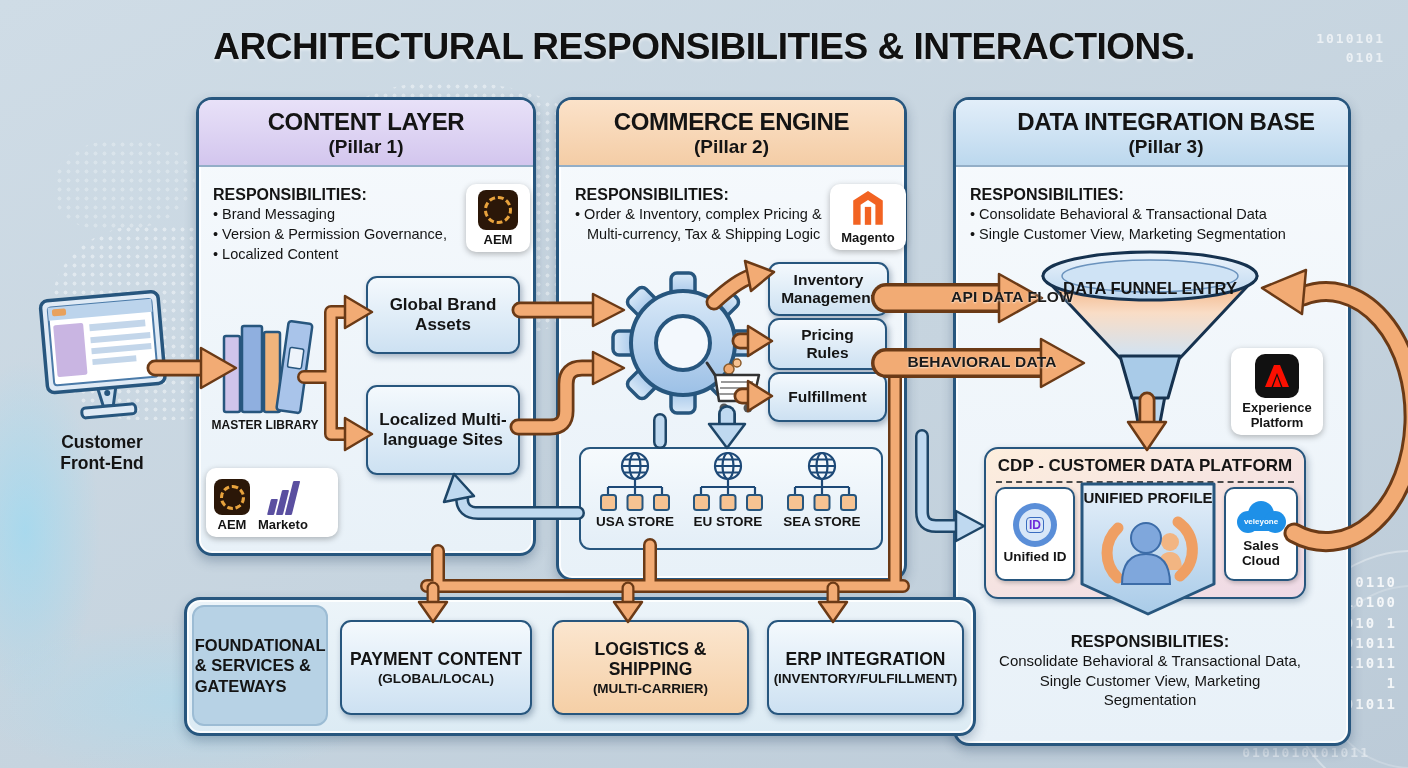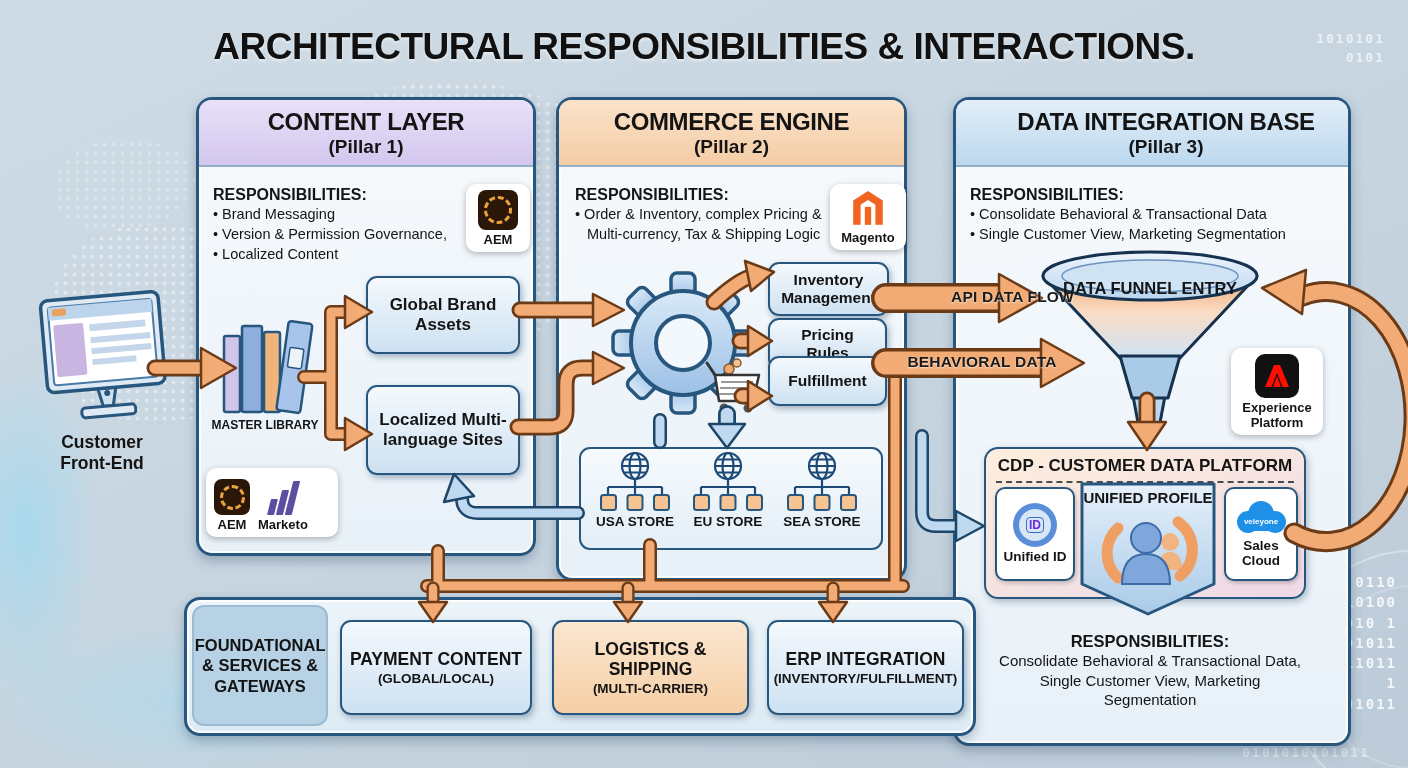--- a/index.html
+++ b/index.html
@@ -68,21 +68,21 @@
     box-shadow:1px 2px 4px rgba(0,0,0,.22);}
   .subcard .lbl{font-weight:bold;font-size:13.5px;text-align:center;line-height:1.1;}
   .uid-circle{width:44px;height:44px;border-radius:50%;background:#5a8ed8;display:flex;align-items:center;justify-content:center;}
   .uid-inner{width:32px;height:32px;border-radius:50%;background:#d8e7f8;display:flex;align-items:center;justify-content:center;}
   .uid-id{font-weight:bold;font-size:12px;color:#6d28d9;border:1.5px solid #3a6cc0;border-radius:4px;padding:0 2px;}
   .uprofile{position:absolute;z-index:2;left:1078px;top:480px;width:140px;height:138px;}
   .uprofile .lbl{position:absolute;top:9px;left:0;right:0;text-align:center;font-weight:bold;font-size:15px;z-index:2;}
   
   .fblock{position:absolute;z-index:1;left:192px;top:605px;width:128px;height:117px;
     background:#b7d2e5;border:2px solid #9cbcd4;border-radius:12px;
-    display:flex;align-items:center;justify-content:center;text-align:center;
+    display:flex;align-items:center;justify-content:center;text-align:left;
     font-weight:bold;font-size:16.5px;line-height:1.25;padding:0 2px;}
   .fnode-title{font-size:17.5px;line-height:1.15;}
   .fnode-sub{font-size:13.5px;margin-top:2px;}
   .overlay{position:absolute;left:0;top:0;z-index:2;pointer-events:none;}
   
   .oU{fill:none;stroke:#6b3a16;stroke-width:17;stroke-linecap:round;stroke-linejoin:round;}
   .oO{fill:none;stroke:#f2ab74;stroke-width:11.5;stroke-linecap:round;stroke-linejoin:round;}
   .pipeU{stroke-width:14;} .pipeO{stroke-width:9;}
   .dropU{stroke-width:13;} .dropO{stroke-width:8.5;}
   .bigU{stroke-width:30;} .bigO{stroke-width:23;}
@@ -184,21 +184,21 @@
       <rect x="13" y="16" width="6" height="17" fill="#f26322"></rect>
     </svg>
     <div class="badge-label">Magento</div>
   </div>
   <div class="node" style="left:768px;top:262px;width:117px;height:50px;font-size:15.5px;">
     <span style="width:104px;">Inventory Management</span>
   </div>
   <div class="node" style="left:768px;top:318px;width:115px;height:48px;font-size:15.5px;">
     <span style="width:64px;">Pricing Rules</span>
   </div>
-  <div class="node" style="left:768px;top:356px;width:115px;height:46px;font-size:15.5px;">
+  <div class="node" style="left:768px;top:372px;width:115px;height:46px;font-size:15.5px;">
     <span>Fulfillment</span>
   </div>
   <div class="node plain" style="left:579px;top:447px;width:300px;height:99px;background:linear-gradient(#f6fafd,#e3eef7);z-index:1;"></div>
   <div class="storelabel" style="left:587px;">USA STORE</div>
   <div class="storelabel" style="left:680px;">EU STORE</div>
   <div class="storelabel" style="left:774px;">SEA STORE</div>
 
   <div class="panel" style="left:953px;top:97px;width:392px;height:643px;">
     <div class="phead h3">
       <div class="ptitle">DATA INTEGRATION BASE</div>

